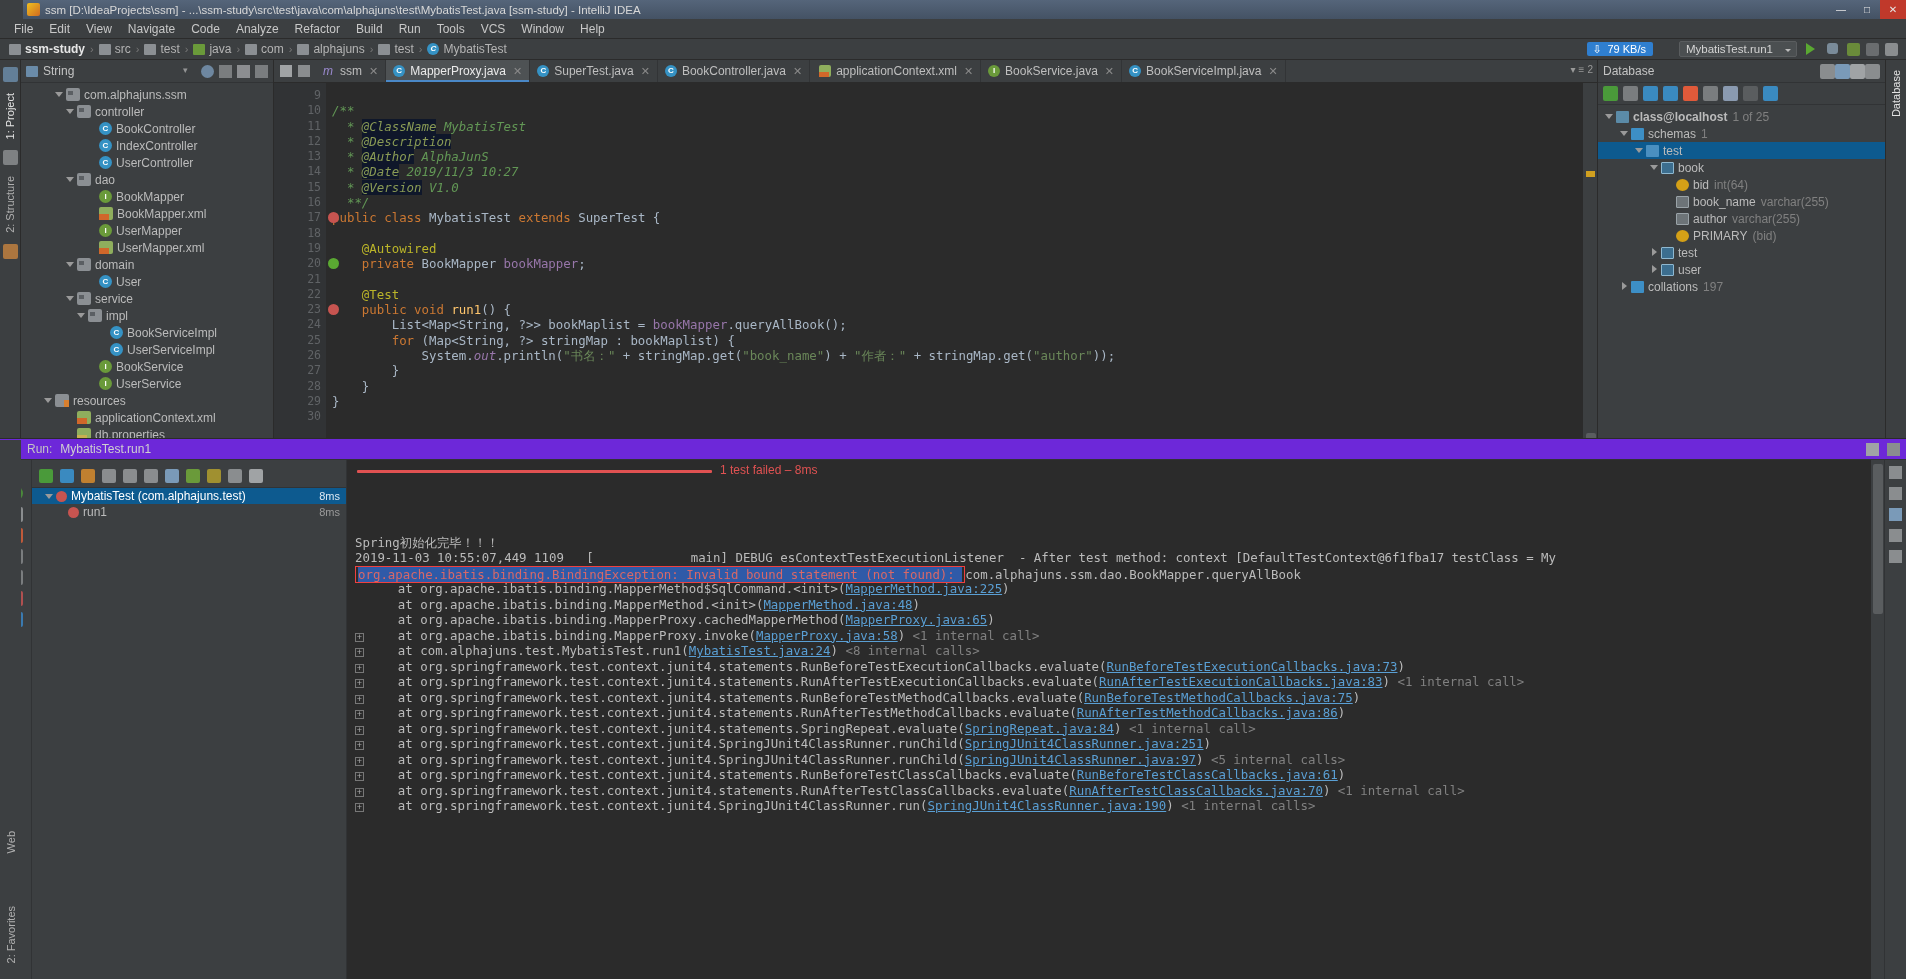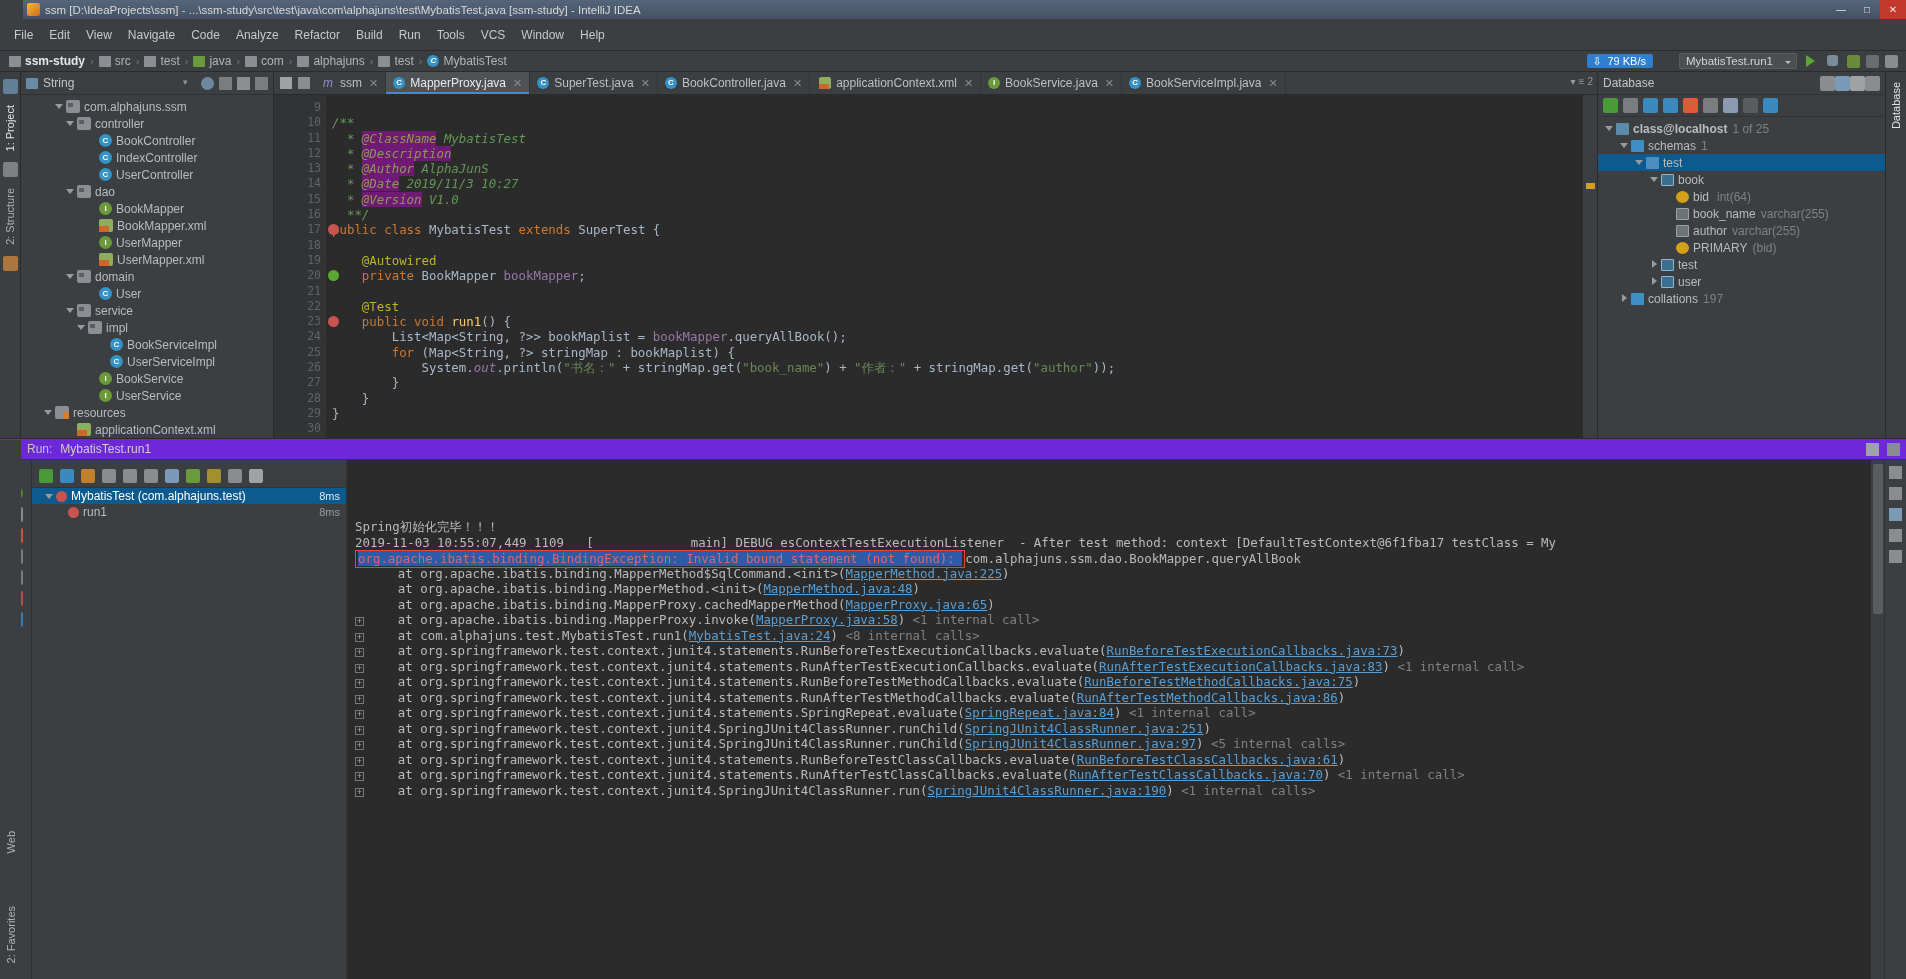--- a/index.html
+++ b/index.html
@@ -28,21 +28,21 @@
   }
   #winbtns { position:absolute; right:0; top:0; display:flex; height:19px; }
   #winbtns div {
     width:26px;height:19px;display:flex;align-items:center;justify-content:center;
     font-size:10px;color:#e6e6e6;
   }
   #winbtns div:last-child { background:#c0392b; }
 
   
   #menubar {
-    height:32px; background:#3c3f41; display:flex; align-items:center;
+    height:20px; background:#3c3f41; display:flex; align-items:center;
     padding-left:6px; font-size:12px; color:#c8c8c8; border-bottom:1px solid #2b2b2b;
   }
   #menubar .mi { padding:1px 8px; cursor:default; }
 
   
   #navbar {
     height:21px; background:#3c3f41; display:flex; align-items:center;
     padding-left:6px; font-size:12px; color:#b4b4b4; position:relative;
     border-bottom:1px solid #2b2b2b;
   }
@@ -147,21 +147,21 @@
   .gmark{position:absolute;right:-13px;top:2px;width:11px;height:11px;border-radius:50%;}
   .gmark.run{background:#5aa832;}
   .gmark.err{background:#c75450;}
   #codetext {
     flex:1; padding-top:5px; padding-left:6px; overflow:hidden;
     font-family:"DejaVu Sans Mono",monospace; font-size:12.4px; line-height:15.3px;
     color:#a9b7c6; white-space:pre;
   }
   #codetext .ln { height:15.3px; }
   .kw{color:#cc7832;} .str{color:#6a8759;} .cm{color:#629755;font-style:italic;}
-  .tag{color:#8a9b55;background:#701a75;font-style:italic;}
+  .tag{color:#8a9b55;background:#0f172a;font-style:italic;}
   .an{color:#bbb529;} .fld{color:#9876aa;} .mth{color:#ffc66d;} .stat{color:#9876aa;font-style:italic;}
   #editorscroll{
     position:absolute;right:0;top:0;bottom:0;width:14px;background:#3c3f41;
   }
   #editorscroll .mark{position:absolute;right:2px;width:9px;height:2px;background:#c0a030;}
   #editorscroll .thumb{position:absolute;right:1px;width:10px;background:#5a5d5f;border-radius:2px;}
   #bcbar {
     height:20px;background:#3c3f41;border-top:1px solid #2b2b2b;
     display:flex;align-items:center;padding-left:58px;font-size:11.5px;color:#a0a0a0;
   }
@@ -592,21 +592,21 @@
         </div>
         <div class="dbrow" style="padding-left: 51px;">
           <span class="tw down"></span>
           <span class="dbi tbl"></span>
           <span>book</span>
         </div>
         <div class="dbrow" style="padding-left: 66px;">
           <span class="tw "></span>
           <span class="dbi key"></span>
           <span>bid</span>
-          <span class="dim" style=" padding-left: 8px;">int(64)</span>
+          <span class="dim" style="margin-left: 5px;">int(64)</span>
         </div>
         <div class="dbrow" style="padding-left: 66px;">
           <span class="tw "></span>
           <span class="dbi col"></span>
           <span>book_name</span>
           <span class="dim" style="margin-left: 5px;">varchar(255)</span>
         </div>
         <div class="dbrow" style="padding-left: 66px;">
           <span class="tw "></span>
           <span class="dbi col"></span>
@@ -689,20 +689,24 @@
           </div>
           <div class="ttrow" style="padding-left: 36px;">
             <span class="cir fail"></span>
             <span>run1</span>
             <span class="ms">8ms</span>
           </div>
         </div>
     </div>
 
     <div id="console" class="mono">
+      <div id="progressline">
+        <div class="bar"></div>
+        <div class="txt">1 test failed – 8ms</div>
+      </div>
       <div id="consolelines" style="margin-top:22px;"><div class="cline">Spring初始化完毕！！！</div><div class="cline">2019-11-03 10:55:07,449 1109   [             main] DEBUG esContextTestExecutionListener  - After test method: context [DefaultTestContext@6f1fba17 testClass = My</div><div class="cline"><span class="errbox"><span class="errsel">org.apache.ibatis.binding.BindingException: Invalid bound statement (not found): </span></span><span>com.alphajuns.ssm.dao.BookMapper.queryAllBook</span></div><div class="cline"><span class="expand" style="visibility:hidden">+</span><span>    at org.apache.ibatis.binding.MapperMethod$SqlCommand.&lt;init&gt;(</span><span class="link">MapperMethod.java:225</span><span>)</span></div><div class="cline"><span class="expand" style="visibility:hidden">+</span><span>    at org.apache.ibatis.binding.MapperMethod.&lt;init&gt;(</span><span class="link">MapperMethod.java:48</span><span>)</span></div><div class="cline"><span class="expand" style="visibility:hidden">+</span><span>    at org.apache.ibatis.binding.MapperProxy.cachedMapperMethod(</span><span class="link">MapperProxy.java:65</span><span>)</span></div><div class="cline"><span class="expand" style="visibility:visible">+</span><span>    at org.apache.ibatis.binding.MapperProxy.invoke(</span><span class="link">MapperProxy.java:58</span><span>)</span><span class="greyi"> &lt;1 internal call&gt;</span></div><div class="cline"><span class="expand" style="visibility:visible">+</span><span>    at com.alphajuns.test.MybatisTest.run1(</span><span class="link">MybatisTest.java:24</span><span>)</span><span class="greyi"> &lt;8 internal calls&gt;</span></div><div class="cline"><span class="expand" style="visibility:visible">+</span><span>    at org.springframework.test.context.junit4.statements.RunBeforeTestExecutionCallbacks.evaluate(</span><span class="link">RunBeforeTestExecutionCallbacks.java:73</span><span>)</span></div><div class="cline"><span class="expand" style="visibility:visible">+</span><span>    at org.springframework.test.context.junit4.statements.RunAfterTestExecutionCallbacks.evaluate(</span><span class="link">RunAfterTestExecutionCallbacks.java:83</span><span>)</span><span class="greyi"> &lt;1 internal call&gt;</span></div><div class="cline"><span class="expand" style="visibility:visible">+</span><span>    at org.springframework.test.context.junit4.statements.RunBeforeTestMethodCallbacks.evaluate(</span><span class="link">RunBeforeTestMethodCallbacks.java:75</span><span>)</span></div><div class="cline"><span class="expand" style="visibility:visible">+</span><span>    at org.springframework.test.context.junit4.statements.RunAfterTestMethodCallbacks.evaluate(</span><span class="link">RunAfterTestMethodCallbacks.java:86</span><span>)</span></div><div class="cline"><span class="expand" style="visibility:visible">+</span><span>    at org.springframework.test.context.junit4.statements.SpringRepeat.evaluate(</span><span class="link">SpringRepeat.java:84</span><span>)</span><span class="greyi"> &lt;1 internal call&gt;</span></div><div class="cline"><span class="expand" style="visibility:visible">+</span><span>    at org.springframework.test.context.junit4.SpringJUnit4ClassRunner.runChild(</span><span class="link">SpringJUnit4ClassRunner.java:251</span><span>)</span></div><div class="cline"><span class="expand" style="visibility:visible">+</span><span>    at org.springframework.test.context.junit4.SpringJUnit4ClassRunner.runChild(</span><span class="link">SpringJUnit4ClassRunner.java:97</span><span>)</span><span class="greyi"> &lt;5 internal calls&gt;</span></div><div class="cline"><span class="expand" style="visibility:visible">+</span><span>    at org.springframework.test.context.junit4.statements.RunBeforeTestClassCallbacks.evaluate(</span><span class="link">RunBeforeTestClassCallbacks.java:61</span><span>)</span></div><div class="cline"><span class="expand" style="visibility:visible">+</span><span>    at org.springframework.test.context.junit4.statements.RunAfterTestClassCallbacks.evaluate(</span><span class="link">RunAfterTestClassCallbacks.java:70</span><span>)</span><span class="greyi"> &lt;1 internal call&gt;</span></div><div class="cline"><span class="expand" style="visibility:visible">+</span><span>    at org.springframework.test.context.junit4.SpringJUnit4ClassRunner.run(</span><span class="link">SpringJUnit4ClassRunner.java:190</span><span>)</span><span class="greyi"> &lt;1 internal calls&gt;</span></div></div>
       <div id="consolescroll">
         <div class="thumb"></div>
       </div>
     </div>
 
     <div id="consoleside">
       <span style="width:13px;height:13px;background:#8a8d8f;display:inline-block;"></span>
       <span style="width:13px;height:13px;background:#8a8d8f;display:inline-block;"></span>
       <span style="width:13px;height:13px;background:#7a9ab8;display:inline-block;"></span>

